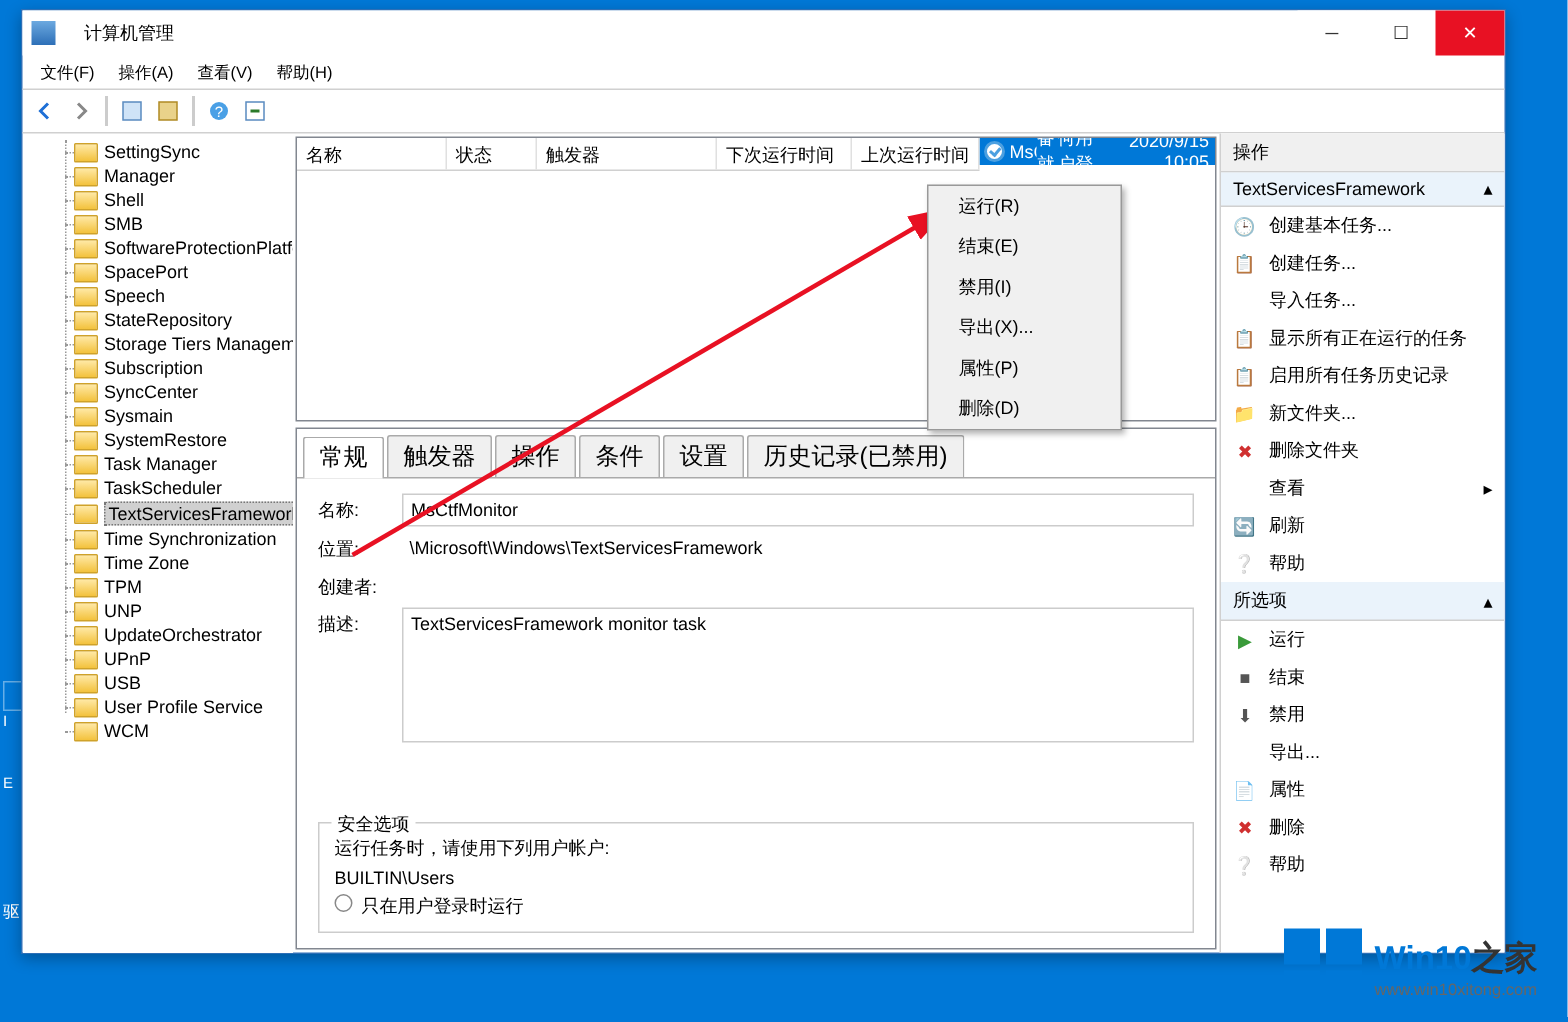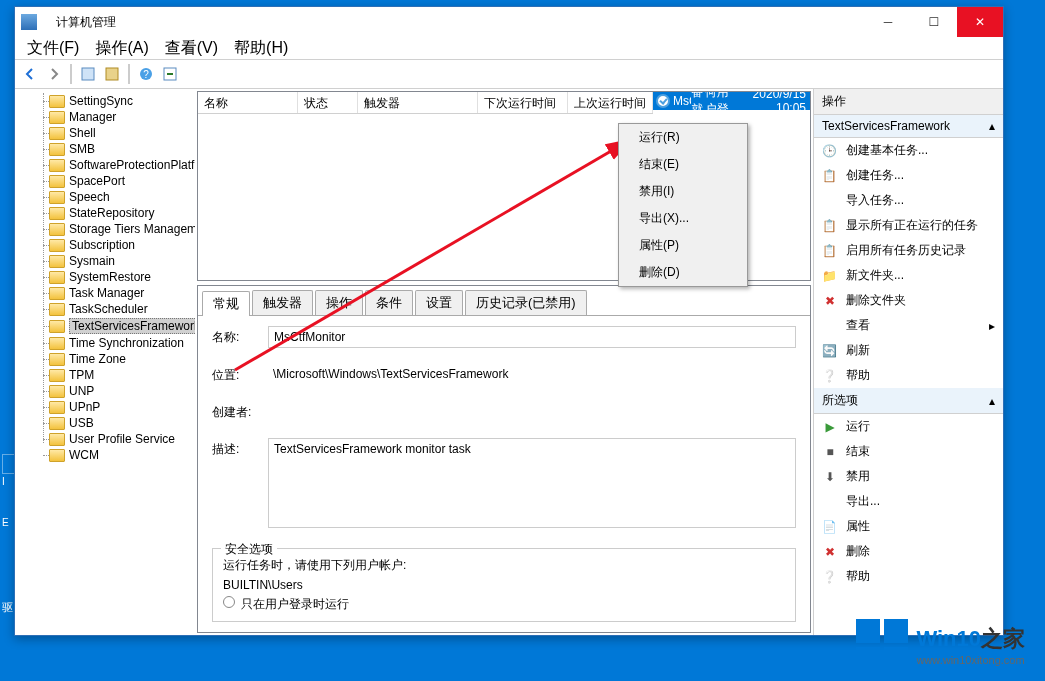--- a/index.html
+++ b/index.html
@@ -5,21 +5,21 @@
 * { box-sizing: border-box; font-family: "Microsoft YaHei", "Segoe UI", sans-serif; }
 body { margin: 0; background: #0078d7; width: 1045px; height: 681px; overflow: hidden; position: relative; }
 .window { position: absolute; left: 14px; top: 6px; width: 990px; height: 630px; background: #fff; border: 1px solid #2d6fb7; box-shadow: 0 3px 10px rgba(0,0,0,.3); display: flex; flex-direction: column; }
 .titlebar { height: 30px; background: #fff; display: flex; align-items: center; font-size: 12px; gap: 13px; }
 .titlebar .icon { width: 16px; height: 16px; margin: 0 6px; background: linear-gradient(#6ca9e0,#2d6fb7); }
 .titlebar .title { flex: 1; }
 .winbtns { display: flex; }
 .winbtn { width: 46px; height: 30px; display: flex; align-items: center; justify-content: center; font-size: 12px; color: #333; }
 .winbtn.close { background: #e81123; color: #fff; }
 .winbtn.min, .winbtn.max { background: #fff; }
-.menubar { height: 22px; display: flex; align-items: center; font-size: 16px; padding: 0 4px; }
+.menubar { height: 22px; display: flex; align-items: center; font-size: 11px; padding: 0 4px; }
 .menubar span { padding: 2px 8px; }
 .toolbar { height: 30px; border-top: 1px solid #d0d0d0; border-bottom: 1px solid #d0d0d0; display: flex; align-items: center; padding: 0 4px; gap: 2px; }
 .tbtn { width: 22px; height: 22px; border: 1px solid transparent; display: flex; align-items: center; justify-content: center; }
 .tbtn.sep { width: 1px; background: #ccc; margin: 0 3px; height: 20px; }
 .content { flex: 1; display: flex; min-height: 0; }
 .tree { width: 180px; border-right: none; overflow-y: auto; font-size: 12px; background: #fff; padding: 4px 0; }
 .tree-outer { position: relative; }
 .tree-line { position: absolute; left: 28px; top: 0; bottom: 20px; width: 1px; border-left: 1px dotted #999; }
 .tree .item { display: flex; align-items: center; padding: 1px 0 1px 34px; white-space: nowrap; position: relative; }
 .tree .item::before { content: ''; position: absolute; left: 28px; top: 50%; width: 6px; border-top: 1px dotted #999; }
@@ -28,26 +28,26 @@
 .center { flex: 1; display: flex; flex-direction: column; position: relative; min-width: 0; }
 .tasklist { height: 190px; border: 1px solid #828790; margin: 2px; display: flex; flex-direction: row; }
 .listhead { height: 22px; display: flex; font-size: 12px; border-bottom: 1px solid #d0d0d0; }
 .listhead div { padding: 3px 6px; border-right: 1px solid #e0e0e0; }
 .listrow { height: 18px; display: flex; font-size: 12px; background: #0078d7; color: #fff; align-items: center; }
 .listrow .ic { width: 14px; height: 14px; border-radius: 50%; background: #fff; border: 2px solid #4ca0e0; margin: 0 3px; flex-shrink: 0; position: relative; }
 .listrow .ic::after { content: ''; position: absolute; left: 3px; top: 1px; width: 3px; height: 5px; border-right: 2px solid #4ca0e0; border-bottom: 2px solid #4ca0e0; transform: rotate(40deg); }
 .listbody { flex: 1; overflow: auto; position: relative; }
 .hscroll { height: 17px; background: #f0f0f0; border-top: 1px solid #ddd; }
 .details { flex: 1; border: 1px solid #828790; margin: 2px; display: flex; flex-direction: column; overflow: hidden; }
-.tabs { display: flex; font-size: 13px; padding: 4px 4px 0 4px; }
+.tabs { display: flex; font-size: 16px; padding: 4px 4px 0 4px; }
 .tab { padding: 3px 10px; border: 1px solid #aaa; border-bottom: none; background: #fff; margin-right: 2px; border-radius: 2px 2px 0 0; }
 .tab.active { background: #fff; position: relative; top: 1px; }
 .tab:not(.active) { background: #f0f0f0; }
 .tabbody { flex: 1; border-top: 1px solid #aaa; padding: 10px 14px; font-size: 12px; overflow: hidden; display: flex; flex-direction: column; }
-.frow { display: flex; align-items: flex-start; margin-bottom: 16px; }
+.frow { display: flex; align-items: flex-start; margin-bottom: 4px; }
 .frow .lbl { width: 56px; padding-top: 3px; }
 .frow .val { flex: 1; background: #fff; border: 1px solid #ccc; padding: 3px 5px; min-height: 21px; }
 .frow .val.plain { border: none; background: transparent; }
 .frow.desc .val { height: 90px; }
 .secbox { border: 1px solid #ccc; padding: 8px 10px; font-size: 12px; position: relative; margin-top: auto; }
 .secbox .leg { position: absolute; top: -8px; left: 8px; background: #fff; padding: 0 4px; }
 .actions { width: 190px; border-left: 1px solid #d0d0d0; font-size: 12px; background: #fff; overflow-y: auto; }
 .acthead { background: #f0f0f0; padding: 4px 8px; font-weight: normal; border-bottom: 1px solid #d0d0d0; }
 .actgroup { background: #eaf3fb; padding: 4px 8px; display: flex; justify-content: space-between; align-items: center; border-bottom: 1px solid #d0d0d0; }
 .actitem { display: flex; align-items: center; padding: 4px 8px; }
@@ -167,20 +167,24 @@
           <div class="item">
             <div class="folder"></div>
             <span>Storage Tiers Management</span>
           </div>
           <div class="item">
             <div class="folder"></div>
             <span>Subscription</span>
           </div>
           <div class="item">
             <div class="folder"></div>
+            <span>SyncCenter</span>
+          </div>
+          <div class="item">
+            <div class="folder"></div>
             <span>Sysmain</span>
           </div>
           <div class="item">
             <div class="folder"></div>
             <span>SystemRestore</span>
           </div>
           <div class="item">
             <div class="folder"></div>
             <span>Task Manager</span>
           </div>
@@ -200,20 +204,24 @@
             <div class="folder"></div>
             <span>Time Zone</span>
           </div>
           <div class="item">
             <div class="folder"></div>
             <span>TPM</span>
           </div>
           <div class="item">
             <div class="folder"></div>
             <span>UNP</span>
+          </div>
+          <div class="item">
+            <div class="folder"></div>
+            <span>UpdateOrchestrator</span>
           </div>
           <div class="item">
             <div class="folder"></div>
             <span>UPnP</span>
           </div>
           <div class="item">
             <div class="folder"></div>
             <span>USB</span>
           </div>
           <div class="item">

